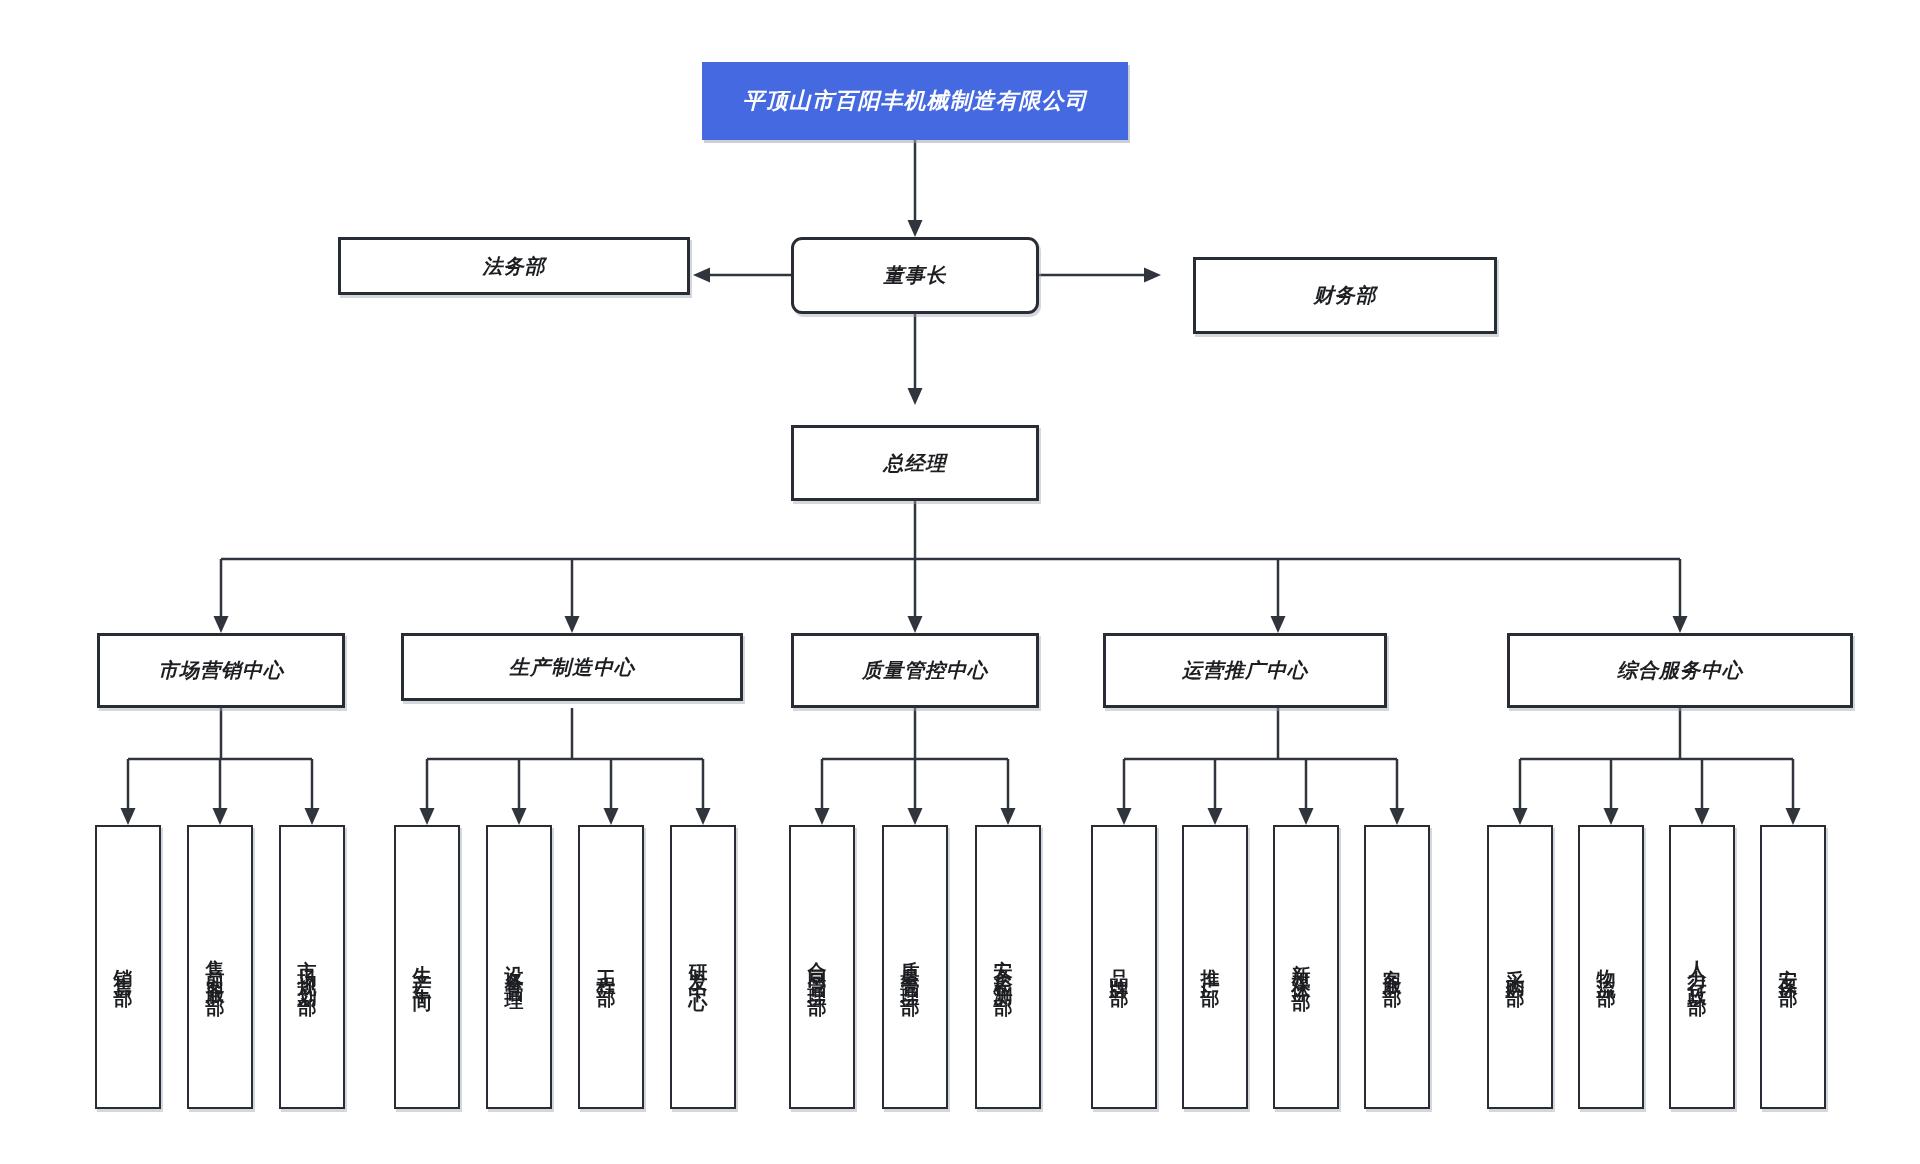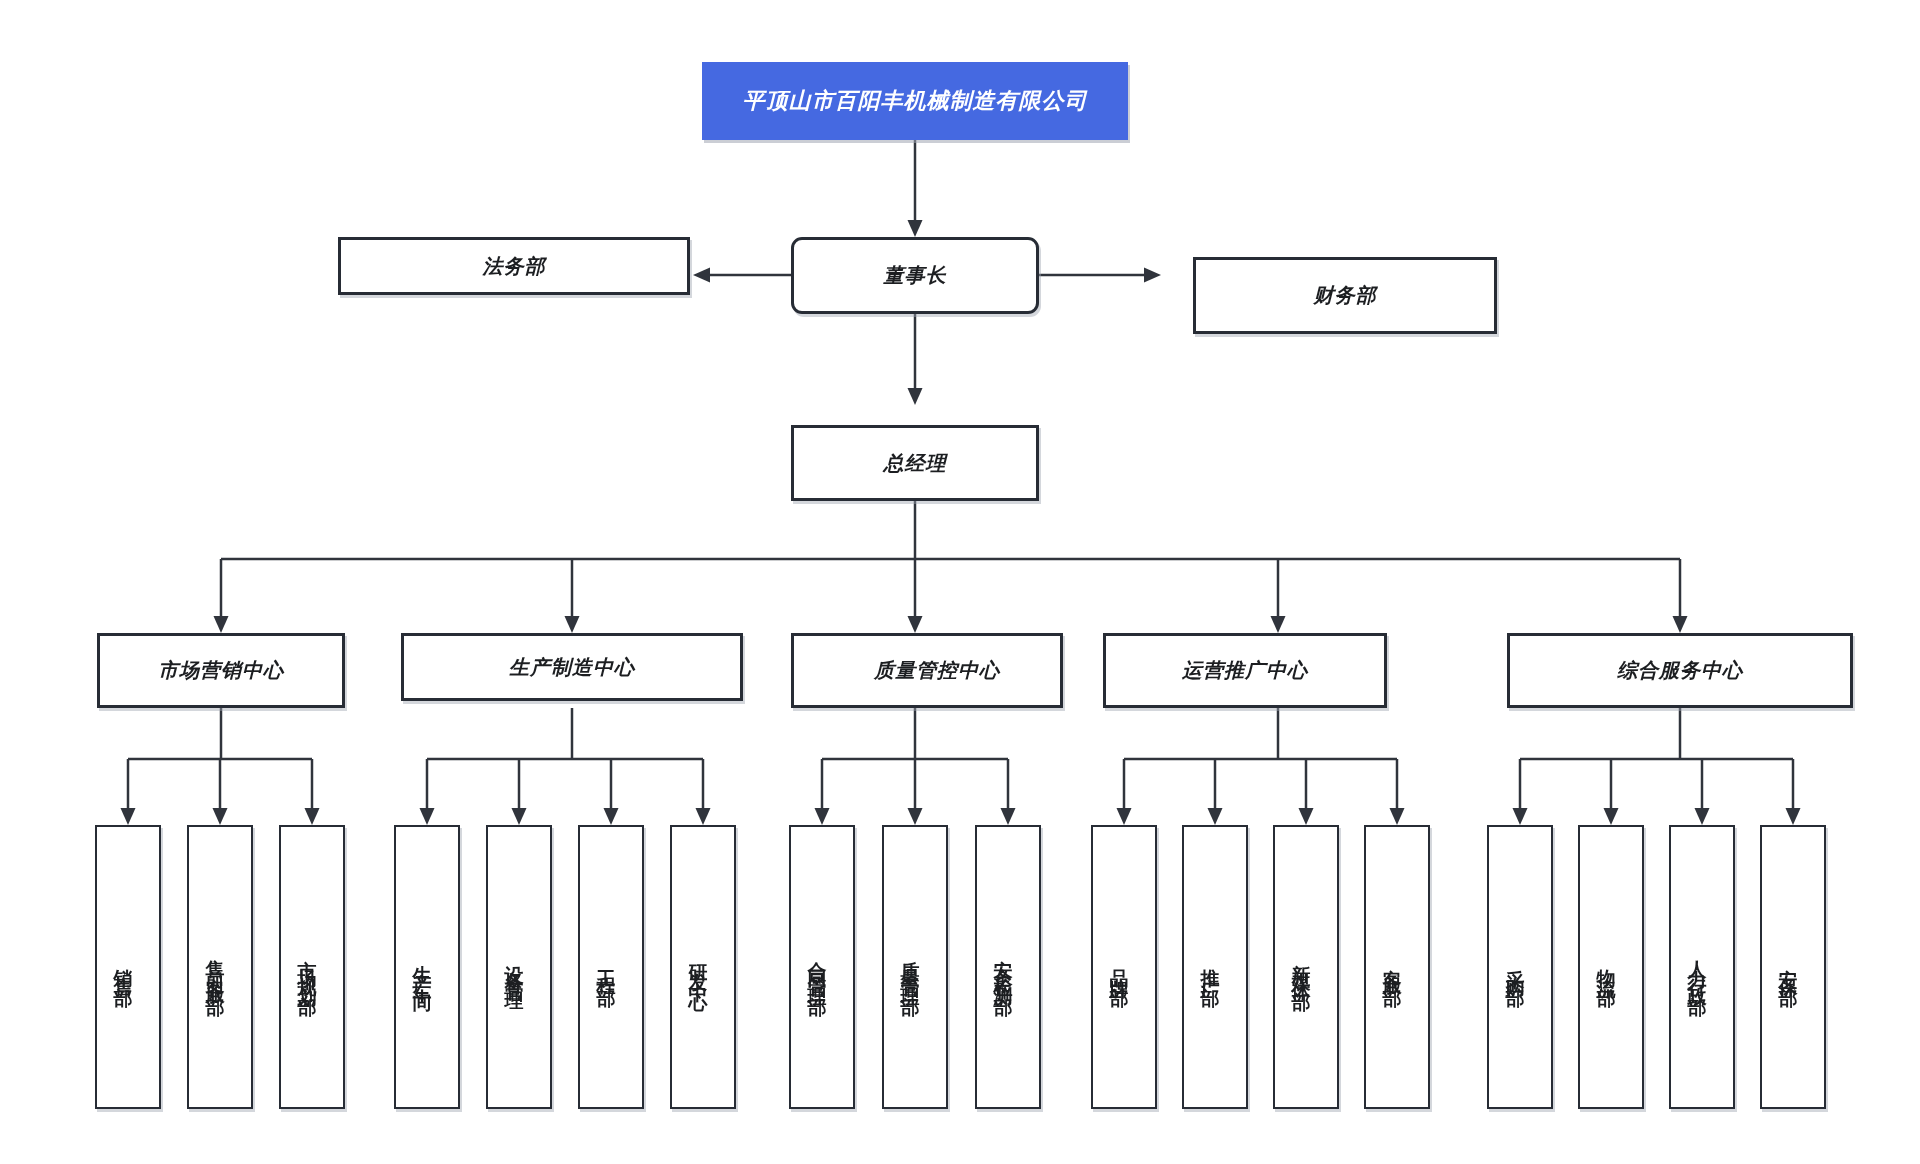--- a/index.html
+++ b/index.html
@@ -27,21 +27,21 @@
     border:none;color:var(--root-text);font-size:22px;letter-spacing:1px;
     box-shadow:2px 3px 0 rgba(160,166,178,.55);
   }
   .lvl{font-size:20px;letter-spacing:1px;}
   .chairman{left:791px;top:237px;width:248px;height:77px;border-radius:11px;}
   .legal{left:338px;top:237px;width:352px;height:58px;}
   .finance{left:1193px;top:237px;width:304px;height:77px;margin-top:20px;}
   .gm{left:791px;top:405px;width:248px;height:76px;margin-top:20px;}
   .c1{left:97px;top:633px;width:248px;height:75px;}
   .c2{left:401px;top:633px;width:342px;height:68px;}
-  .c3{left:791px;top:633px;width:272px;height:75px;padding-left:20px;}
+  .c3{left:791px;top:633px;width:248px;height:75px;padding-left:20px;}
   .c4{left:1103px;top:633px;width:284px;height:75px;}
   .c5{left:1507px;top:633px;width:346px;height:75px;}
   .dept{
     position:absolute;top:825px;width:66px;height:284px;background:#fff;
     border:2.5px solid var(--border);box-sizing:border-box;
     display:flex;align-items:center;justify-content:center;
     box-shadow:2px 3px 0 rgba(160,166,178,.45);
   }
   .vtext{
     writing-mode:vertical-rl;text-orientation:upright;

